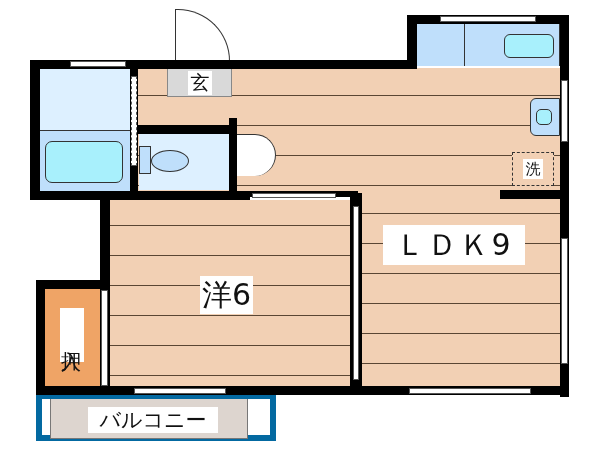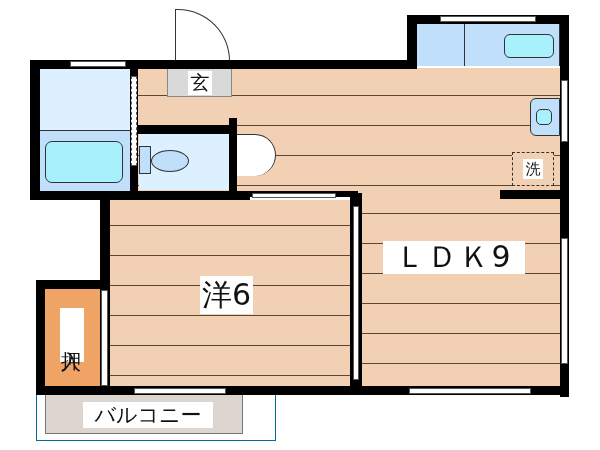--- a/index.html
+++ b/index.html
@@ -8,21 +8,21 @@
   .wall{background:#000;}
   .floor{background:repeating-linear-gradient(to bottom,#f2d0b4 0px,#f2d0b4 29px,#5a4634 29px,#5a4634 30px);}
   .win{background:#fff;border:1px solid #555;}
   .label{background:#fff;color:#111;display:flex;align-items:center;justify-content:center;}
 </style>
 </head>
 <body>
 
 <div class="abs" style="left:0;top:0;width:600px;height:450px;">
 
-  <div class="abs" style="left:36px;top:393px;width:240px;height:48px;border:1px solid #0369a1;background:#fff;padding-left:6px;">
+  <div class="abs" style="left:36px;top:393px;width:240px;height:48px;border:6px solid #0369a1;background:#fff;padding-left:6px;">
     <div class="abs" style="left:8px;top:0;width:198px;height:40px;background:#ddd5cf;border:1px solid #777;border-top:none;"></div>
     <div class="abs label" style="left:46px;top:8px;width:130px;height:26px;font-size:21px;">バルコニー</div>
   </div>
 
   <div class="abs floor" style="left:109px;top:200px;width:248px;height:186px;background-position:0 -4px;"></div>
 
   <div class="abs floor" style="left:362px;top:190px;width:198px;height:198px;background-position:0 -6px;"></div>
 
   <div class="abs floor" style="left:137px;top:68px;width:423px;height:128px;background-position:0 -2px;"></div>
 
@@ -83,14 +83,14 @@
 
   <div class="abs" style="left:512px;top:152px;width:42px;height:34px;border:1px dashed #333;background:#f2d0b4;">
     <div class="abs label" style="left:10px;top:6px;width:20px;height:20px;font-size:15px;">洗</div>
   </div>
 
   <div class="abs" style="left:530px;top:98px;width:30px;height:38px;background:#bfdffb;border:1px solid #333;border-radius:6px 0 0 6px;">
     <div class="abs" style="left:5px;top:10px;width:16px;height:16px;background:#a8f0fc;border:1px solid #333;border-radius:5px;"></div>
   </div>
 
   <div class="abs label" style="left:200px;top:276px;width:53px;height:38px;font-size:30px;">洋6</div>
-  <div class="abs label" style="left:383px;top:225px;width:142px;height:33px;font-size:30px;letter-spacing:2px;margin-top:16px;">ＬＤＫ9</div>
+  <div class="abs label" style="left:383px;top:225px;width:142px;height:40px;font-size:30px;letter-spacing:2px;">ＬＤＫ9</div>
 </div>
 
 </body></html>

